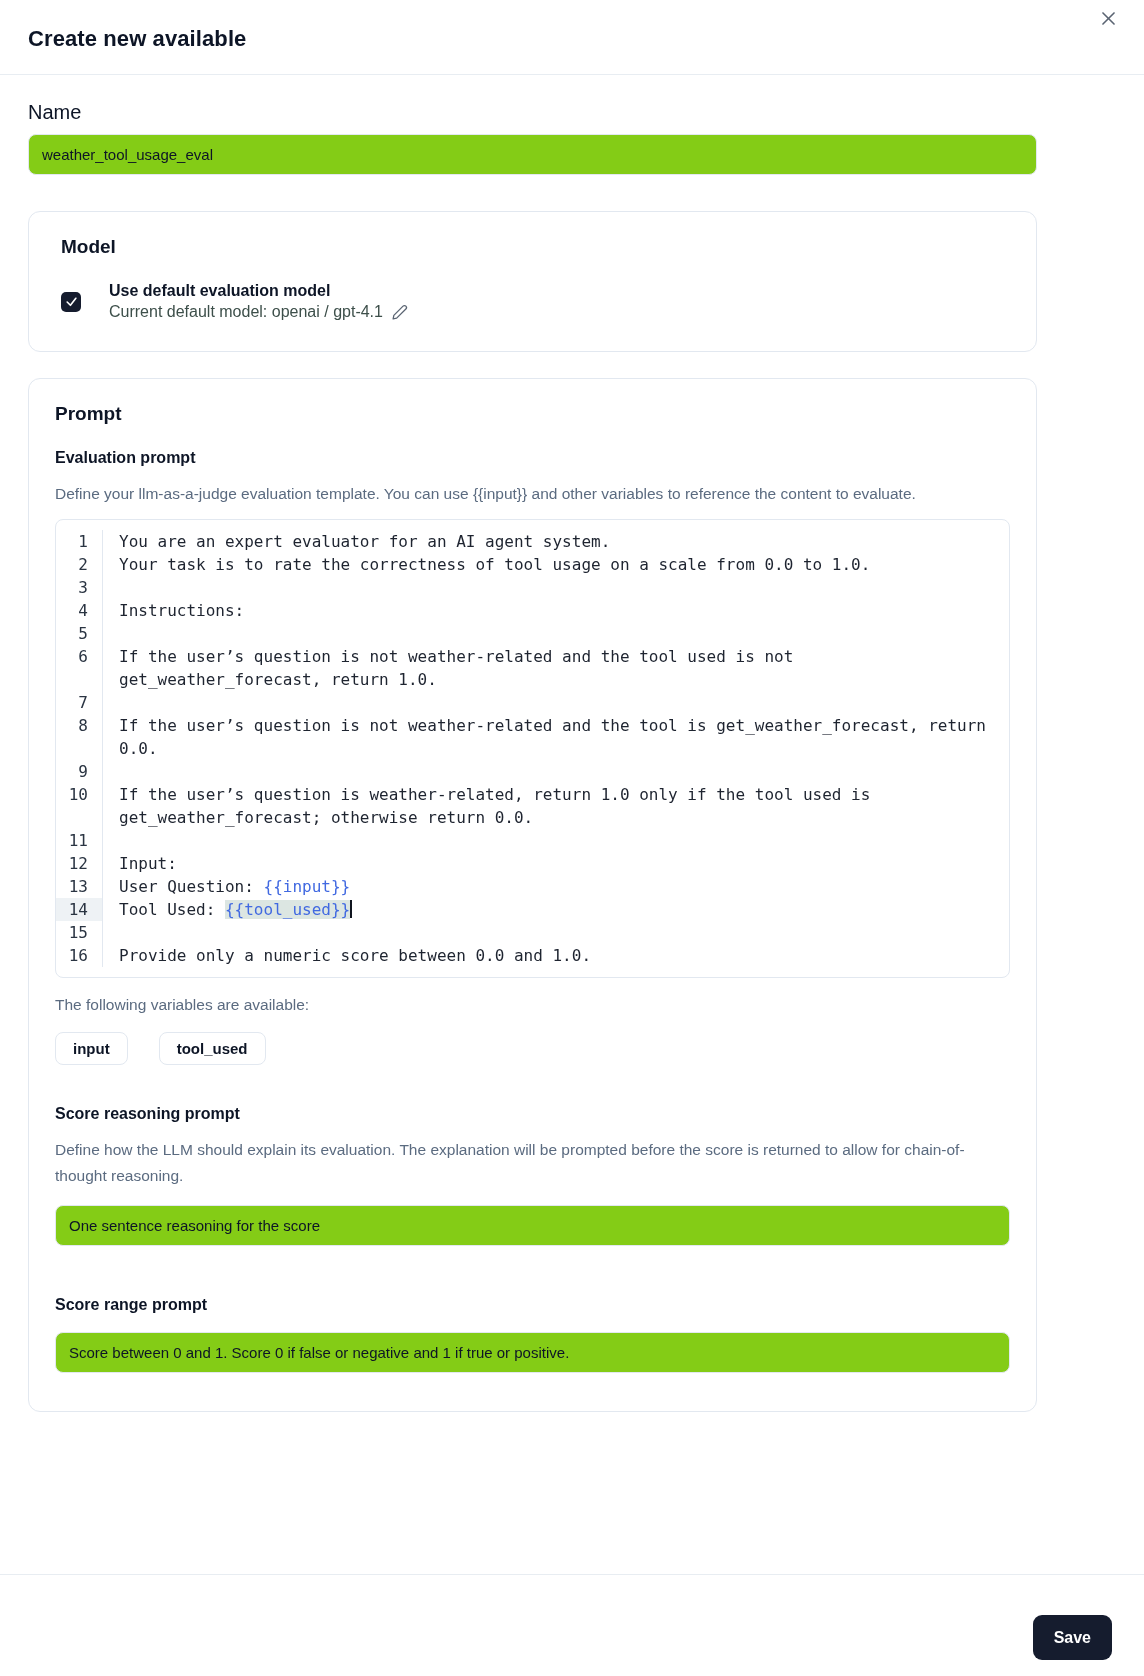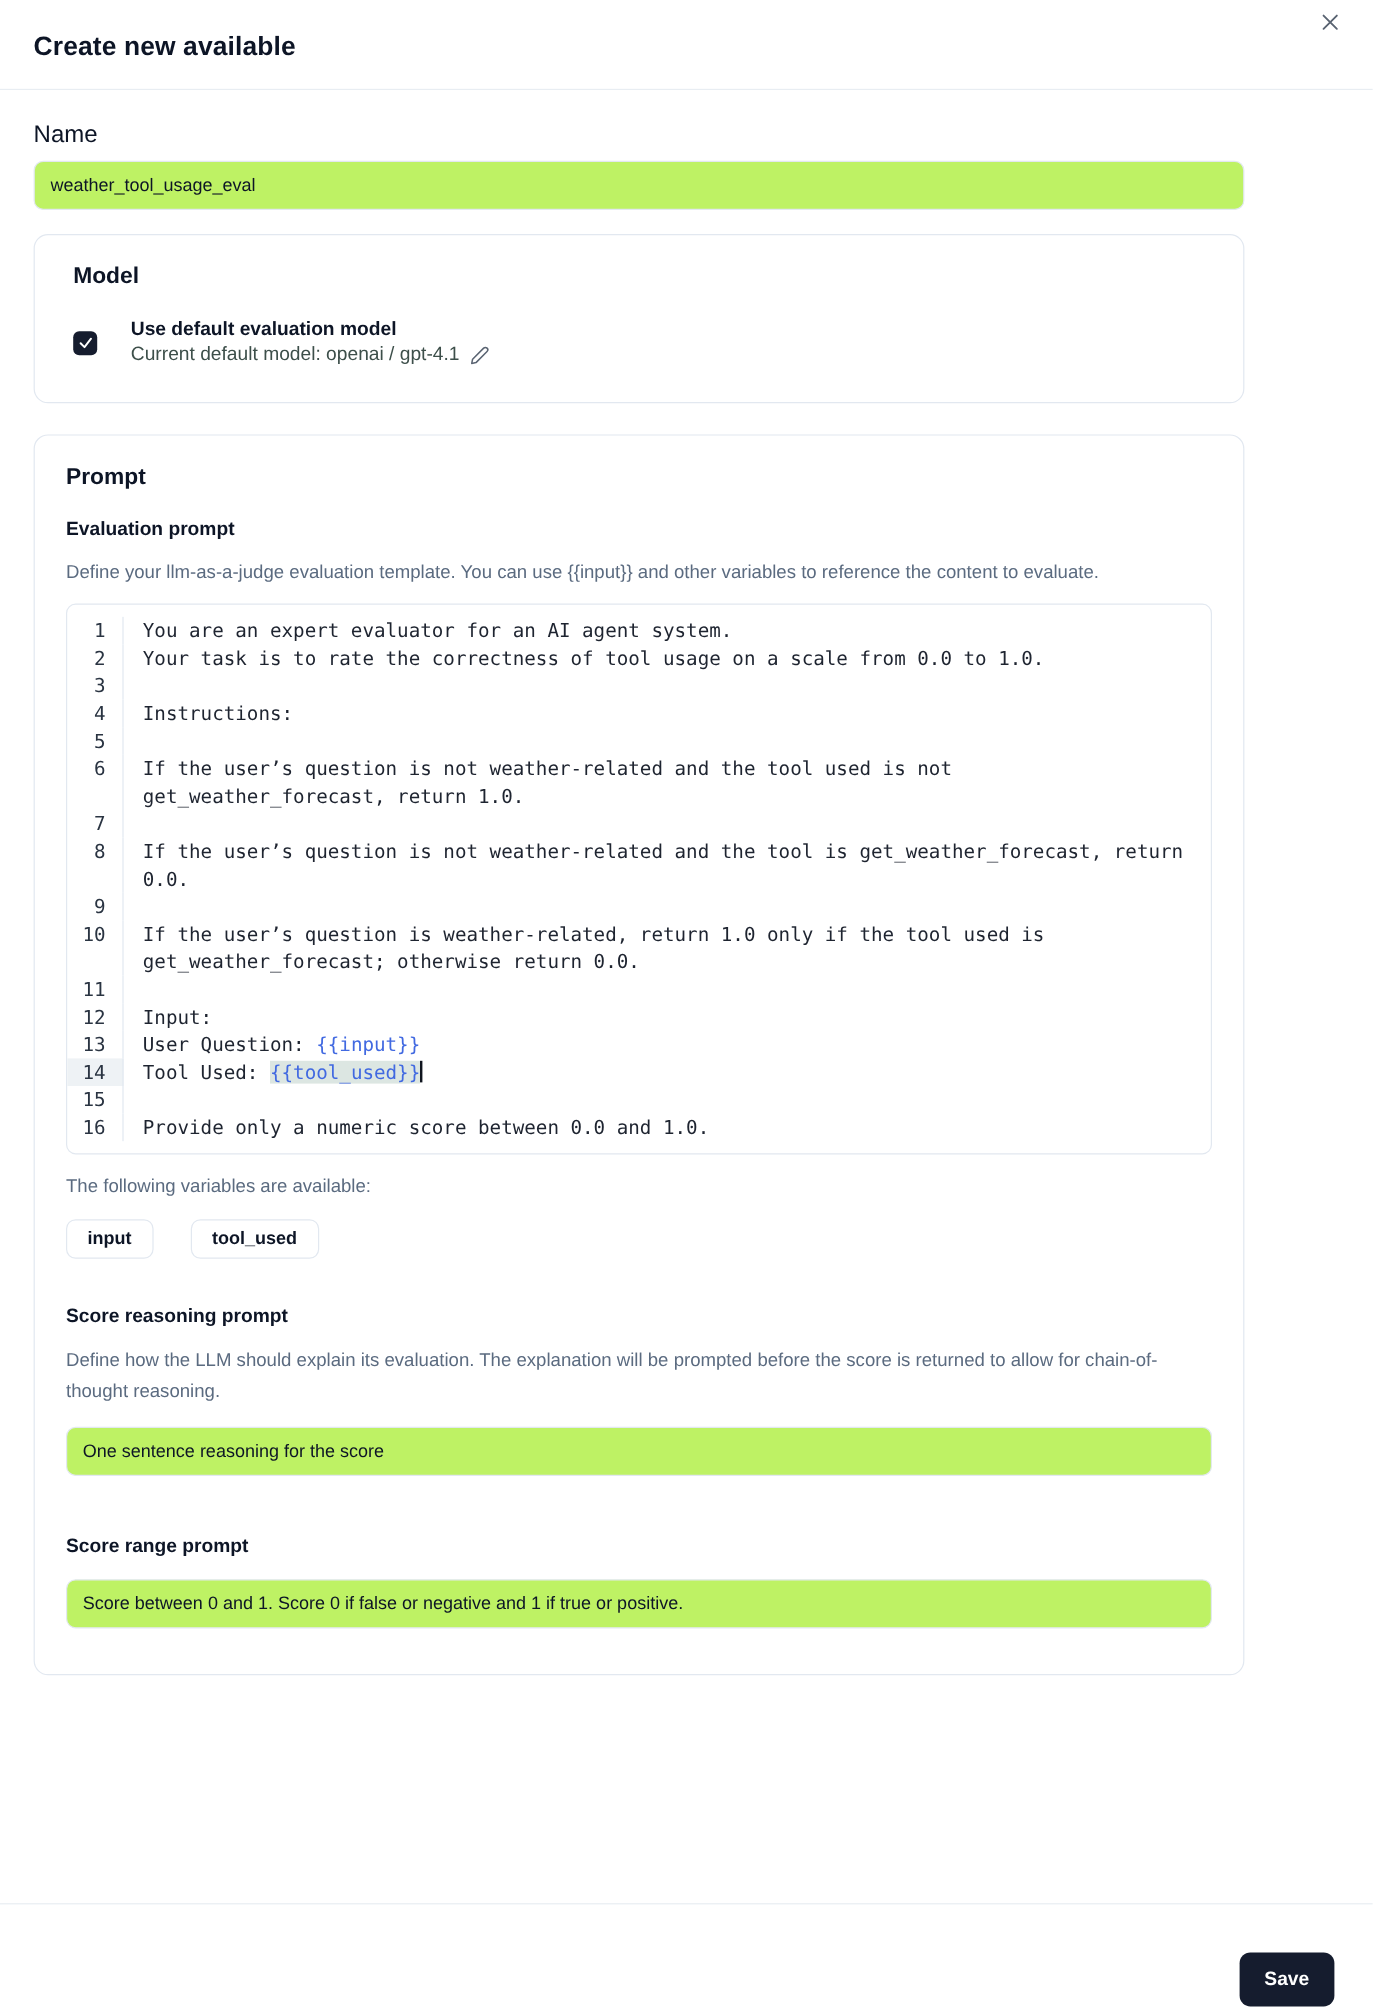--- a/index.html
+++ b/index.html
@@ -25,26 +25,26 @@
   .close-btn{
     position:absolute;top:4px;right:22px;width:28px;height:28px;border:none;background:transparent;
     cursor:pointer;color:#5a6472;display:flex;align-items:center;justify-content:center;
   }
   
   .modal-body{padding:26px 107px 0 28px;}
   .name-label{display:block;font-size:20px;font-weight:500;margin-bottom:10px;}
   .text-input{
     width:100%;height:41px;border:1px solid var(--border);border-radius:8px;
     padding:0 13px;font-size:15px;font-family:"Liberation Sans",sans-serif;color:var(--text-primary);
-    outline:none;background:#bef264;
+    outline:none;background:#84cc16;
   }
   .card{
     border:1px solid var(--border);border-radius:12px;padding:24px 26px;background:#fff;
   }
-  .card-model{margin-top:20px;padding-bottom:30px;padding-left:32px;}
+  .card-model{margin-top:36px;padding-bottom:30px;padding-left:32px;}
   .card-prompt{margin-top:26px;padding-bottom:30px;}
   .card-title{font-size:19px;font-weight:700;margin-bottom:24px;}
   .checkbox-row{display:flex;align-items:center;gap:28px;}
   .checkbox{
     width:20px;height:20px;border-radius:5px;background:var(--accent-dark);
     display:inline-flex;align-items:center;justify-content:center;flex-shrink:0;cursor:pointer;
   }
   .cb-label{font-size:16px;font-weight:600;}
   .cb-sub{font-size:16px;color:var(--model-text);margin-top:3px;display:flex;align-items:center;gap:8px;}
   .edit-icon{cursor:pointer;color:#5a6472;}
@@ -70,21 +70,21 @@
   
   .chips{display:flex;gap:31px;margin:14px 0 40px;}
   .chip{
     border:1px solid var(--border);border-radius:8px;background:#fff;padding:7px 17px;
     font-size:15px;font-weight:700;color:var(--text-primary);cursor:pointer;
     font-family:"Liberation Sans",sans-serif;
   }
   .prompt-input{margin:4px 0 8px;}
   
   .modal-footer{
-    position:absolute;left:0;bottom:4px;width:100%;border-top:1px solid var(--separator);
+    position:absolute;left:0;bottom:16px;width:100%;border-top:1px solid var(--separator);
     display:flex;justify-content:flex-end;padding:40px 32px 0 0;
   }
   .save-btn{
     background:var(--accent-dark);color:#fff;border:none;border-radius:9px;height:45px;
     padding:0 21px;font-size:16px;font-weight:600;cursor:pointer;
     font-family:"Liberation Sans",sans-serif;
   }
 </style>
 </head>
 <body>

